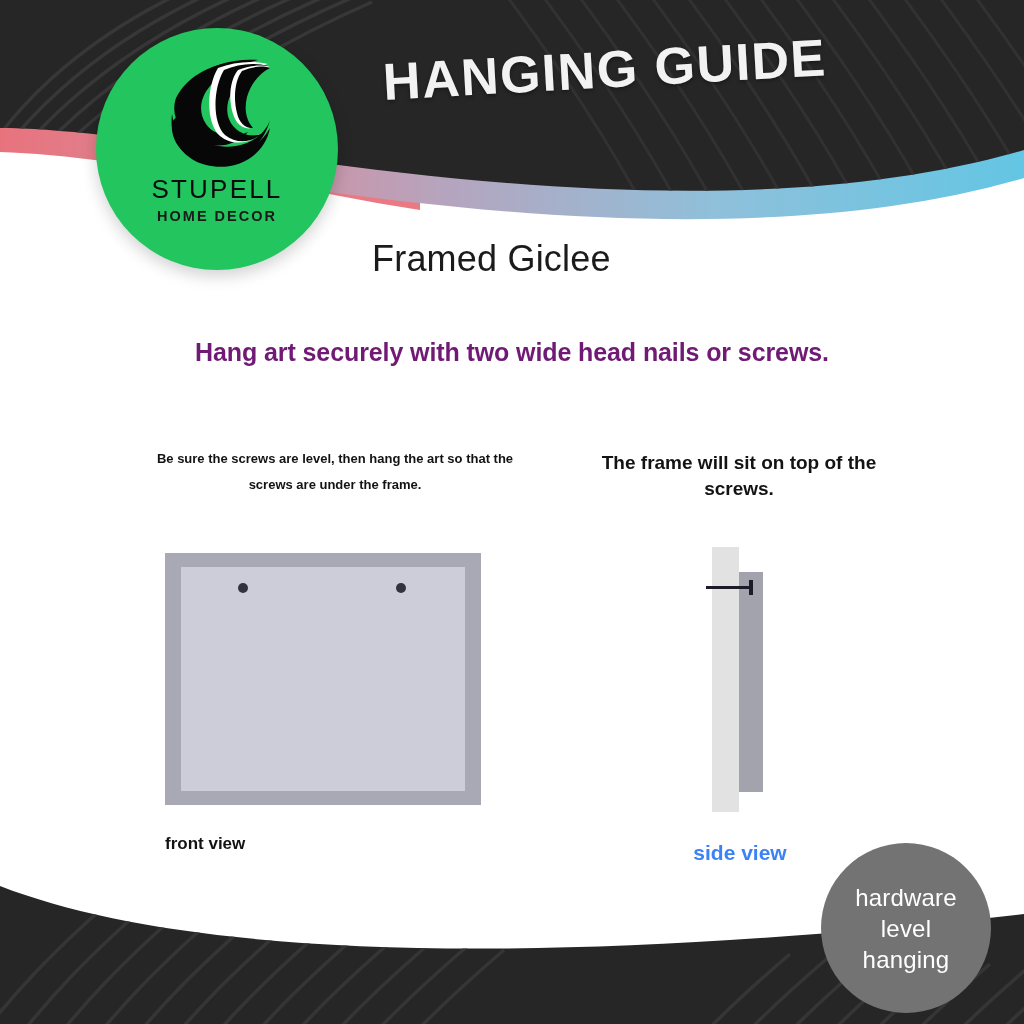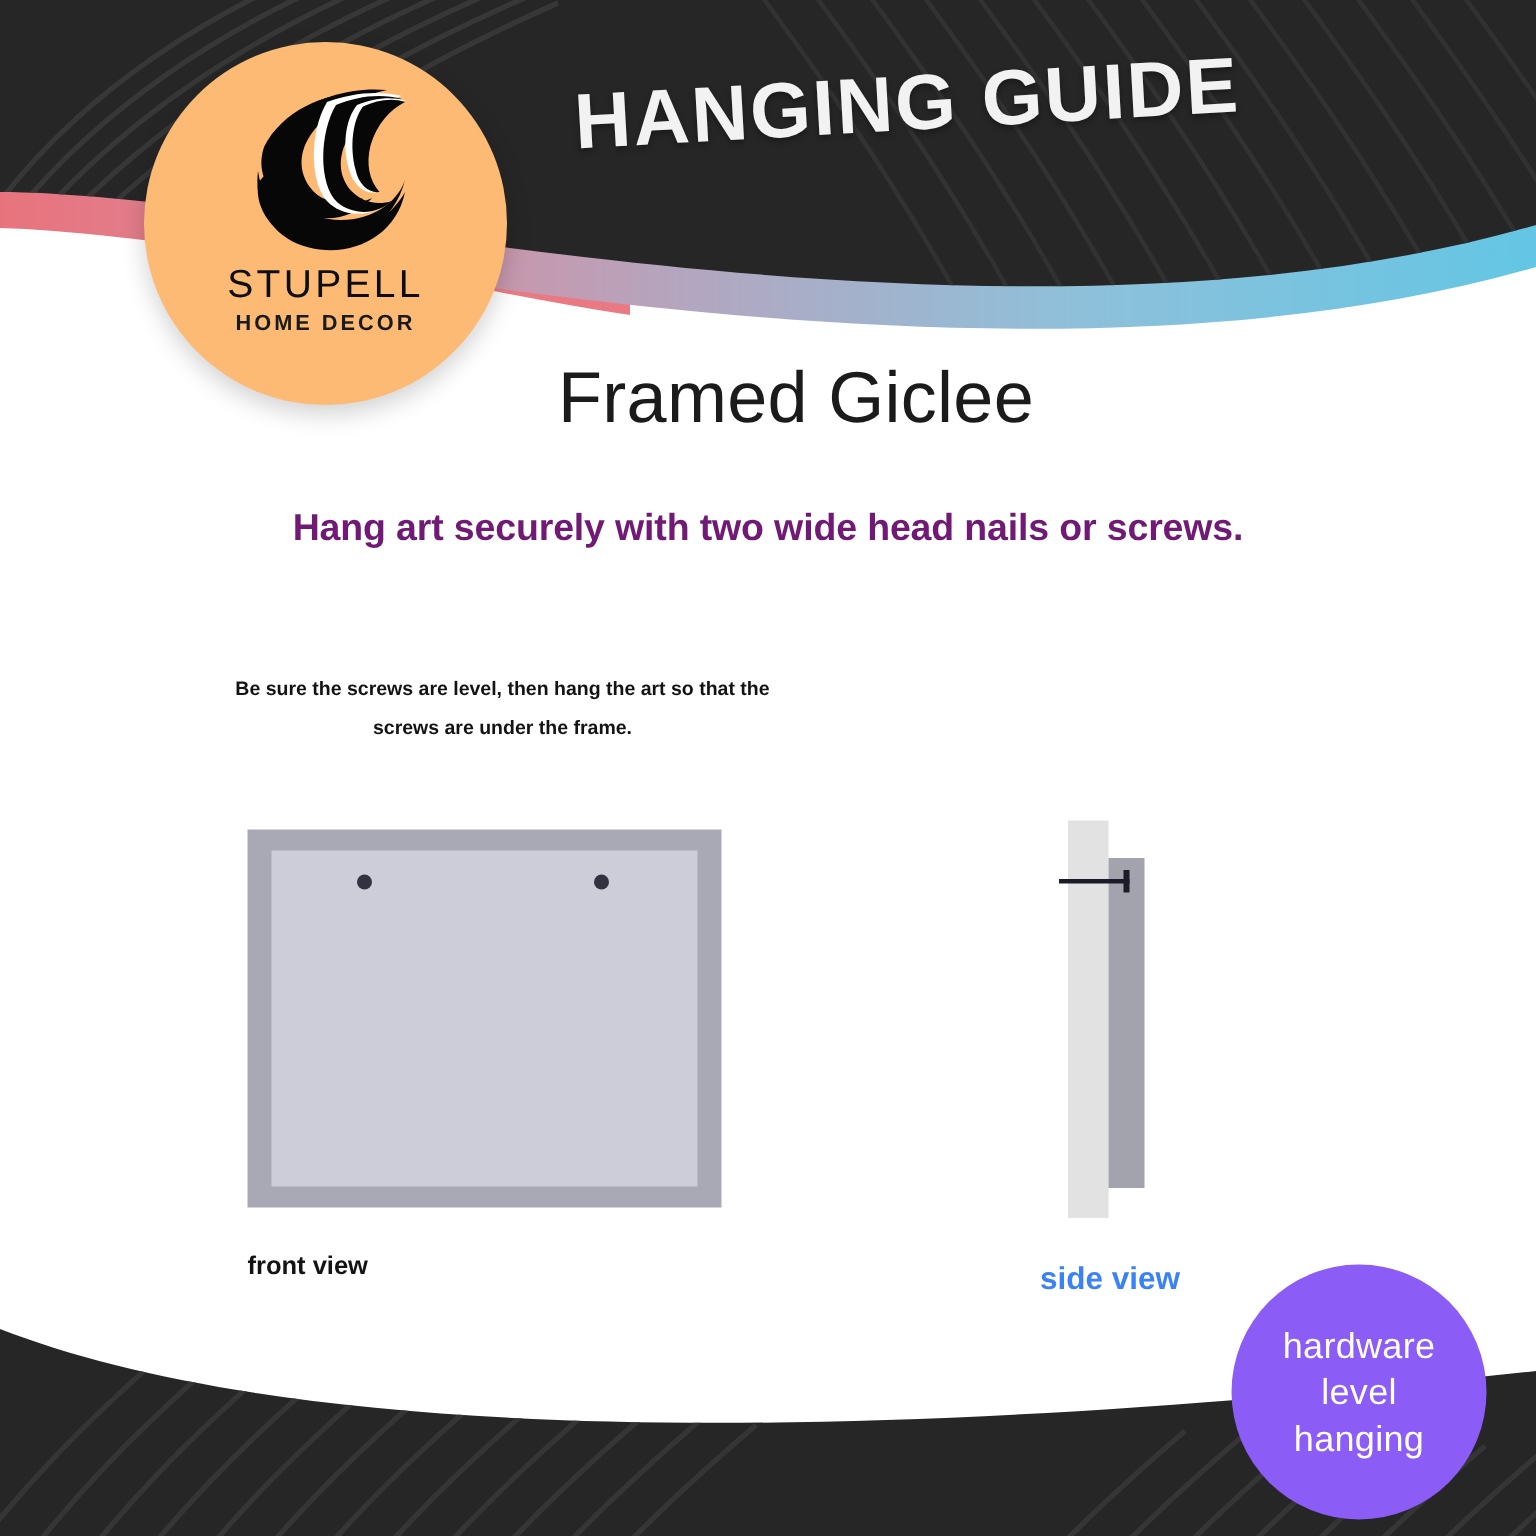--- a/index.html
+++ b/index.html
@@ -33,21 +33,21 @@
     overflow: hidden;
     pointer-events: none;
   }
 
   
   .logo-badge {
     position: absolute;
     left: 96px; top: 28px;
     width: 242px; height: 242px;
     border-radius: 50%;
-    background: #fdba74;
+    background: #22c55e;
     box-shadow: 0 6px 16px rgba(0,0,0,0.18);
     display: flex;
     flex-direction: column;
     align-items: center;
     justify-content: flex-start;
   }
   .logo-mark {
     margin-top: 30px;
     width: 118px; height: 112px;
   }
@@ -77,21 +77,21 @@
     letter-spacing: 1.5px;
     color: #f2f2f2;
     transform: rotate(-3.2deg);
     transform-origin: left center;
     text-shadow: 0 2px 4px rgba(0,0,0,0.35);
     white-space: nowrap;
   }
   .product-title {
     position: absolute;
     left: 372px; top: 238px;
-    font-size: 48px;
+    font-size: 36px;
     font-weight: 400;
     color: #1b1b1b;
     letter-spacing: 0.2px;
     white-space: nowrap;
   }
   .lead-text {
     position: absolute;
     left: 0; top: 338px;
     width: 1024px;
     text-align: center;
@@ -188,21 +188,21 @@
     font-weight: 600;
     color: #3b82f6;
   }
 
   
   .blue-badge {
     position: absolute;
     left: 821px; top: 843px;
     width: 170px; height: 170px;
     border-radius: 50%;
-    background: #8b5cf6;
+    background: #737373;
     display: flex;
     flex-direction: column;
     align-items: center;
     justify-content: center;
     color: #ffffff;
   }
   .blue-badge span {
     display: block;
     font-size: 24px;
     font-weight: 400;
@@ -279,20 +279,21 @@
     </svg>
     <div class="logo-name">STUPELL</div>
     <div class="logo-sub">HOME DECOR</div>
   </div>
 
   <div class="guide-title">HANGING GUIDE</div>
   <div class="product-title">Framed Giclee</div>
   <div class="lead-text">Hang art securely with two wide head nails or screws.</div>
 
   <div class="cap-left">Be sure the screws are level, then hang the art so that the screws are under the frame.</div>
+  <div class="cap-right">The frame will sit on top of the screws.</div>
 
   <div class="front-frame">
     <div class="front-mat"></div>
   </div>
   <div class="screw-dot left"></div>
   <div class="screw-dot right"></div>
   <div class="front-caption">front view</div>
 
   <div class="side-wall"></div>
   <div class="side-frame"></div>

